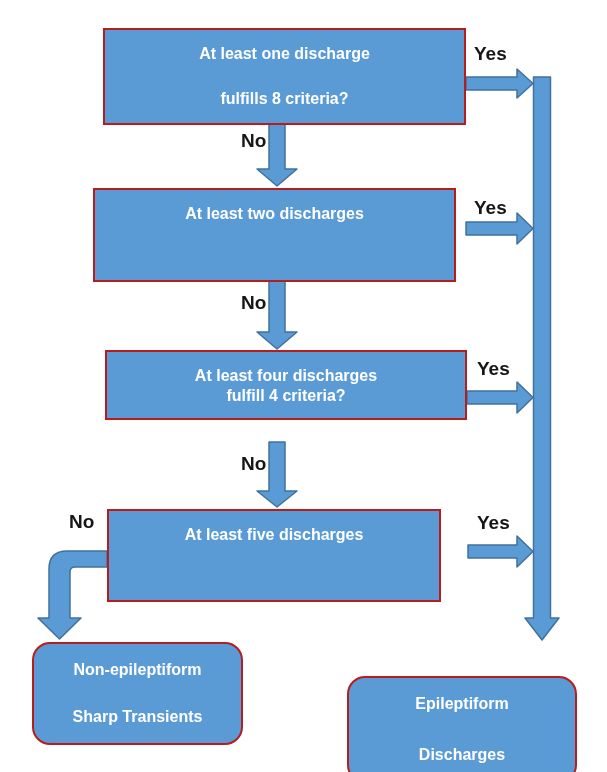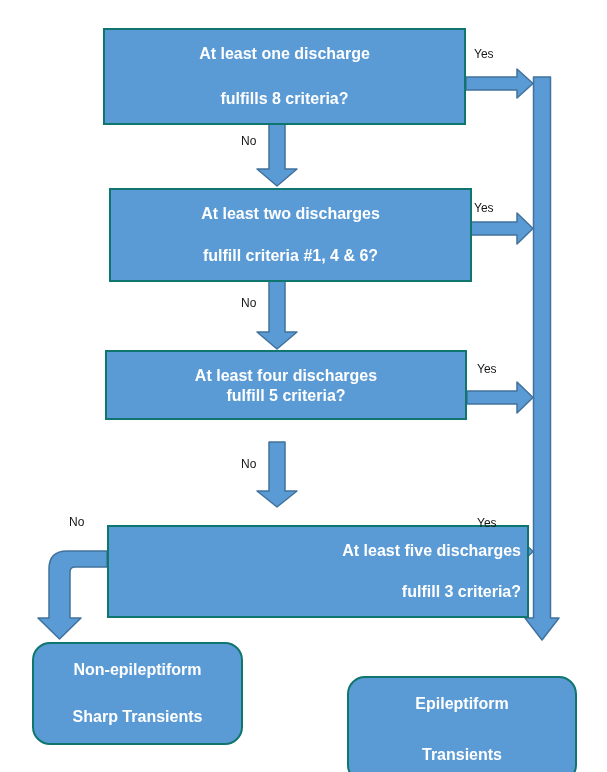--- a/index.html
+++ b/index.html
@@ -25,40 +25,40 @@
   .arrows-layer path {
     fill: #5b9bd5;
     stroke: #41719c;
     stroke-width: 1.5;
     stroke-linejoin: round;
   }
   .node {
     position: absolute;
     box-sizing: border-box;
     background: #5b9bd5;
-    border: 2px solid #0f766e;
+    border: 2px solid #b91c1c;
     color: #ffffff;
     font-weight: bold;
     font-size: 16px;
     line-height: 20px;
     text-align: center;
     display: flex;
     flex-direction: column;
     justify-content: space-between;
   }
   .qbox { padding: 14px 6px; }
   .obox {
     border-radius: 18px;
     padding: 16px 6px;
   }
   .branch-label {
     position: absolute;
     color: #161616;
-    font-weight: normal;
-    font-size: 12px;
+    font-weight: bold;
+    font-size: 19px;
     line-height: 20px;
     white-space: nowrap;
   }
 </style>
 </head>
 <body>
 
 <div class="canvas">
 
   <svg class="arrows-layer" viewBox="0 0 607 772">
@@ -75,43 +75,41 @@
     <path d="M533.5,77 H550.5 V618 H559 L542,640 L525,618 H533.5 Z"></path>
 
     <path d="M107,551 H67 Q49,551 49,569 V618 H38 L59.5,639 L81,618 H70 V572 Q70,567 75,567 H107 Z"></path>
   </svg>
 
   <div class="node qbox" style="left:103px; top:28px; width:363px; height:97px;">
     <span>At least one discharge</span>
     <span>fulfills 8 criteria?</span>
   </div>
 
-  <div class="node qbox" style="left:109px; top:188px; width:363px; height:94px;">
+  <div class="node qbox" style="left:93px; top:188px; width:363px; height:94px;">
     <span>At least two discharges</span>
-    <span>fulfill criteria #1, 4 &amp; 6?</span>
   </div>
 
   <div class="node qbox" style="left:105px; top:350px; width:362px; height:70px;">
     <span>At least four discharges</span>
-    <span>fulfill 5 criteria?</span>
+    <span>fulfill 4 criteria?</span>
   </div>
 
-  <div class="node qbox" style="left:107px; top:525px; width:422px; height:93px;text-align:right;">
+  <div class="node qbox" style="left:107px; top:509px; width:334px; height:93px;">
     <span>At least five discharges</span>
-    <span>fulfill 3 criteria?</span>
   </div>
 
   <div class="node obox" style="left:32px; top:642px; width:211px; height:103px;">
     <span>Non-epileptiform</span>
     <span>Sharp Transients</span>
   </div>
 
   <div class="node obox" style="left:347px; top:676px; width:230px; height:107px;">
     <span>Epileptiform</span>
-    <span>Transients</span>
+    <span>Discharges</span>
   </div>
 
   <span class="branch-label" style="left:474px; top:44px;">Yes</span>
   <span class="branch-label" style="left:474px; top:198px;">Yes</span>
   <span class="branch-label" style="left:477px; top:359px;">Yes</span>
   <span class="branch-label" style="left:477px; top:513px;">Yes</span>
 
   <span class="branch-label" style="left:241px; top:131px;">No</span>
   <span class="branch-label" style="left:241px; top:293px;">No</span>
   <span class="branch-label" style="left:241px; top:454px;">No</span>

